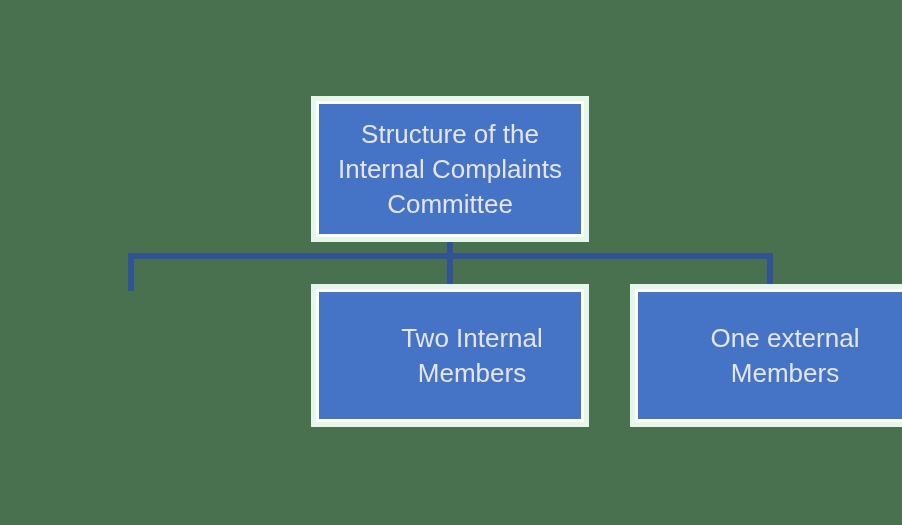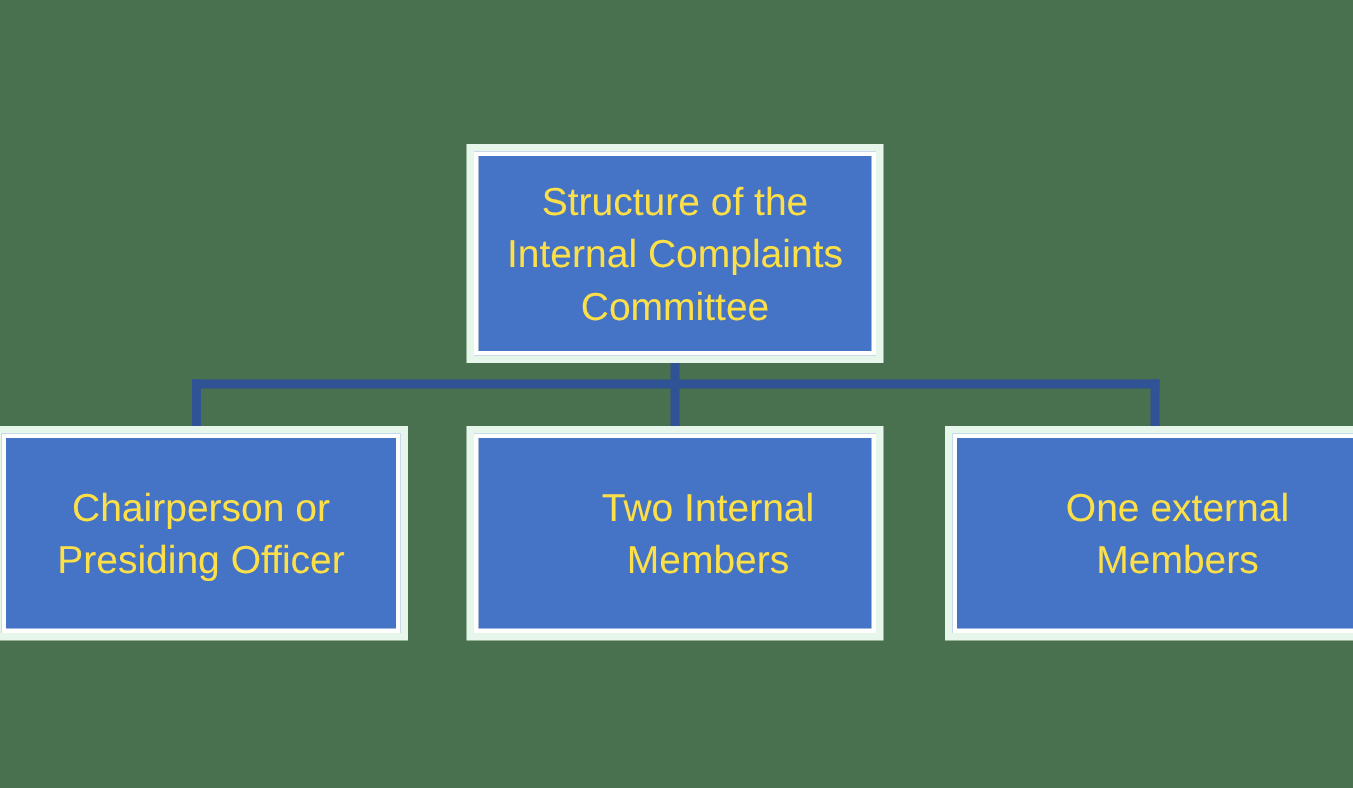--- a/index.html
+++ b/index.html
@@ -17,21 +17,21 @@
   }
   .node {
     position: absolute;
     background: #4573c5;
     border: 3px solid #fdfefd;
     box-shadow: 0 0 0 5px #e6f6ea;
     display: flex;
     align-items: center;
     justify-content: center;
     text-align: center;
-    color: #fde047;
+    color: #e5e5e5;
     font-size: 26px;
     line-height: 35px;
     white-space: pre-line;
   }
   .node-root   { left: 316px; top: 101px; width: 268px; height: 136px; }
   .node-child1 { left: 1px;   top: 289px; width: 266px; height: 133px; }
   .node-child2 { left: 316px; top: 289px; width: 268px; height: 133px; padding-left: 44px; }
   .node-child3 { left: 635px; top: 289px; width: 300px; height: 133px; }
   .connector {
     position: absolute;
@@ -52,24 +52,20 @@
   <div class="connector conn-horizontal"></div>
   <div class="connector conn-drop-left"></div>
   <div class="connector conn-drop-right"></div>
 
   <div class="node node-root">
     <span class="node-label">Structure of the
 Internal Complaints
 Committee</span>
   </div>
 
-  <div class="node node-child1">
-    <span class="node-label">Chairperson or
-Presiding Officer</span>
-  </div>
 
   <div class="node node-child2">
     <span class="node-label">Two Internal
 Members</span>
   </div>
 
   <div class="node node-child3">
     <span class="node-label">One external
 Members</span>
   </div>

